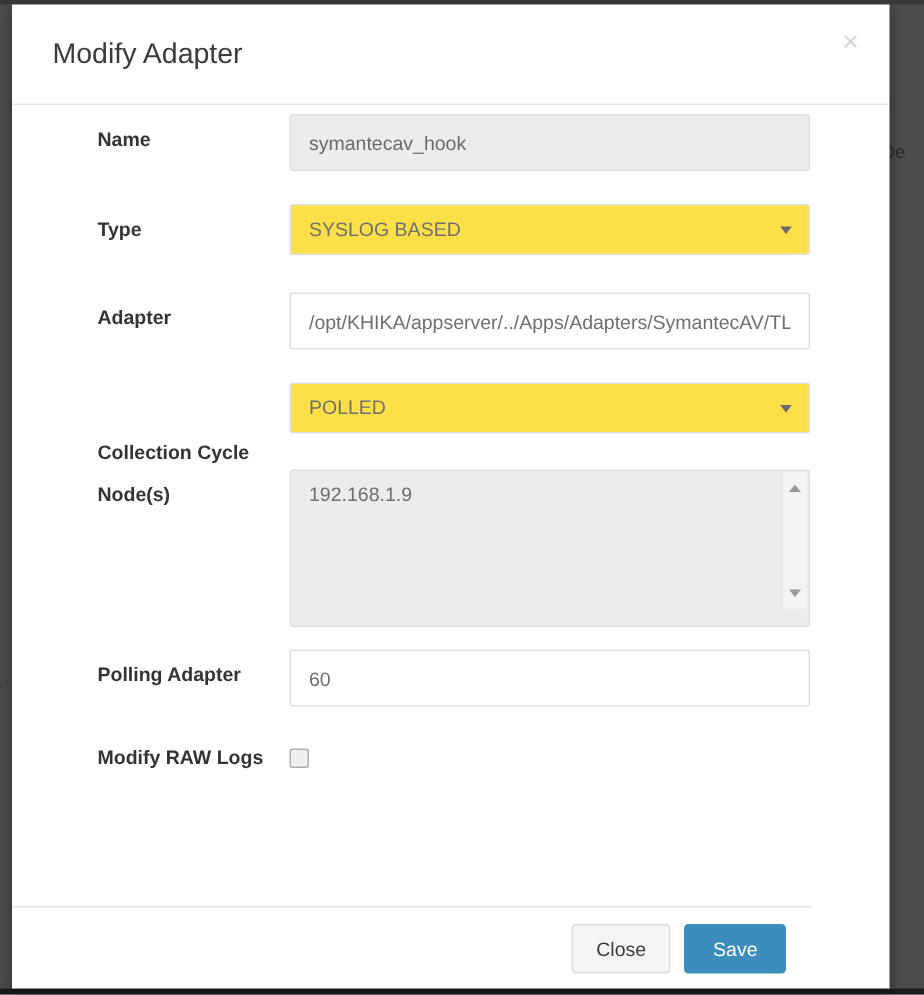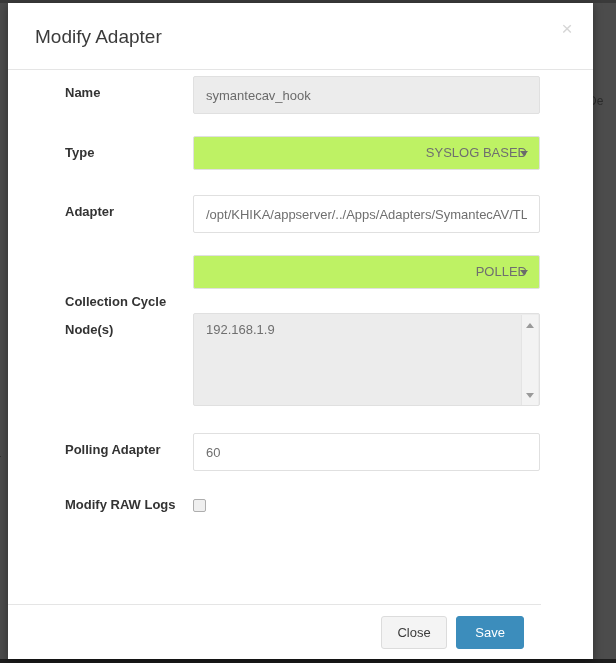--- a/index.html
+++ b/index.html
@@ -157,41 +157,40 @@
   }
 
   .sel-input {
     box-sizing: border-box;
     position: relative;
     width: 347px;
     height: 34px;
     padding: 8px 12px;
     font-size: 13px;
     color: #6f6f6f;
-    background: #bef264;
+    background: #fde047;
     border: 1px solid #e0e0e0;
     border-radius: 2px;
     line-height: 16px;
-    text-align: right;
   }
   .sel-caret {
     position: absolute;
     right: 11px;
     top: 14px;
     width: 0; height: 0;
     border-left: 4px solid transparent;
     border-right: 4px solid transparent;
     border-top: 5px solid #6b6b6b;
   }
 
   .listbox {
     box-sizing: border-box;
     position: relative;
     width: 347px;
-    height: 93px;
+    height: 105px;
     background: #ececec;
     border: 1px solid #e0e0e0;
     border-radius: 2px;
     padding: 8px 12px;
     font-size: 13px;
     color: #6f6f6f;
     overflow: hidden;
   }
   .listbox-scroll {
     position: absolute;

